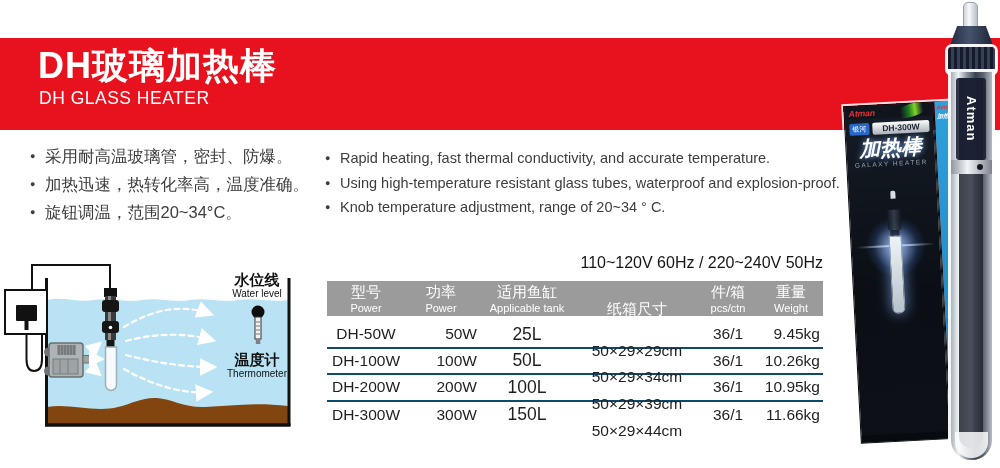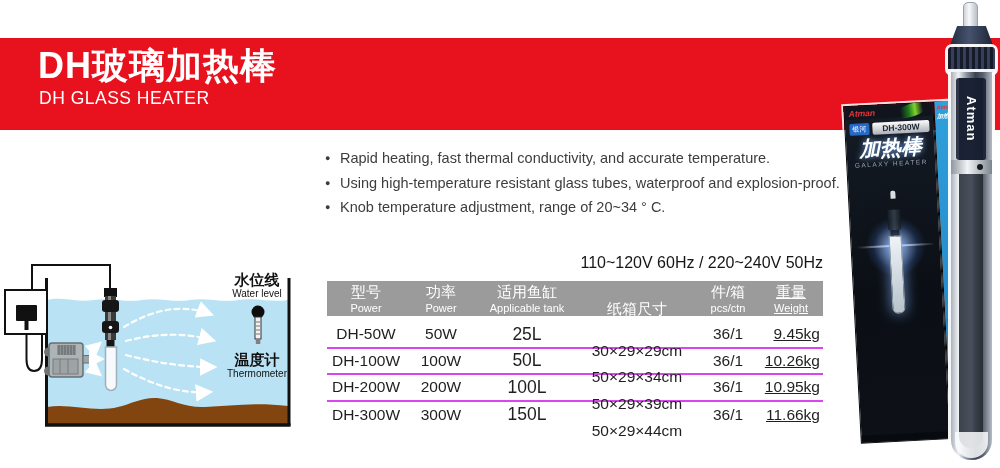--- a/index.html
+++ b/index.html
@@ -29,23 +29,23 @@
   
   .spec-table{position:absolute;left:327px;top:281px;width:496px;}
   .thead{display:flex;height:35px;background:#9b9b9b;color:#fff;}
   .th{display:flex;flex-direction:column;align-items:center;justify-content:center;
       line-height:1.1;padding-top:1px;box-sizing:border-box;}
   .th-cn{font-size:15px;}
   .th-en{font-size:11px;margin-top:1px;}
   .tbody{margin-top:6px;}
   .tr{display:flex;align-items:center;height:26.5px;box-sizing:border-box;
       font-size:15.5px;color:#1f1f1f;}
-  .tr:not(:last-child){border-bottom:2px solid #d946ef;}
+  .tr:not(:last-child){border-bottom:2px solid #0c4a6e;}
   .td{text-align:center;box-sizing:border-box;}
-  .c0{width:78px;text-align:center;} .c1{width:72px;} .c2{width:100px;} .c3{width:120px;margin-top:33px;} .c4{width:62px;} .c5{width:64px;text-decoration:underline;}
+  .c0{width:78px;text-align:center;} .c1{width:72px;text-align:right;} .c2{width:100px;} .c3{width:120px;margin-top:33px;} .c4{width:62px;} .c5{width:64px;}
   .td.c2{font-size:17.5px;}
   .td.c5{text-align:right;padding-right:3px;}
 
   
   .diagram{position:absolute;left:0;top:255px;width:320px;height:213px;}
   .diagram svg{display:block;}
   .svg-label-cn{font-size:15px;font-weight:bold;fill:#111;}
   .svg-label-en{font-size:10px;fill:#111;}
 
   
@@ -118,20 +118,25 @@
 </head>
 <body>
 
 <div class="page">
 
   <div class="banner">
     <div class="title-cn">DH玻璃加热棒</div>
     <div class="title-en">DH GLASS HEATER</div>
   </div>
 
+  <ul class="features features-cn">
+    <li>采用耐高温玻璃管，密封、防爆。</li>
+    <li>加热迅速，热转化率高，温度准确。</li>
+    <li>旋钮调温，范围20~34°C。</li>
+  </ul>
 
   <ul class="features features-en">
     <li>Rapid heating, fast thermal conductivity, and accurate temperature.</li>
     <li>Using high-temperature resistant glass tubes, waterproof and explosion-proof.</li>
     <li>Knob temperature adjustment, range of 20~34 ° C.</li>
   </ul>
 
   <div class="voltage">110~120V 60Hz / 220~240V 50Hz</div>
 
   <div class="spec-table">
@@ -159,21 +164,21 @@
       <div class="th c5">
         <span class="th-cn">重量</span>
         <span class="th-en">Weight</span>
       </div>
     </div>
     <div class="tbody">
       <div class="tr">
         <span class="td c0">DH-50W</span>
         <span class="td c1">50W</span>
         <span class="td c2">25L</span>
-        <span class="td c3">30×29×29cm</span>
+        <span class="td c3">50×29×29cm</span>
         <span class="td c4">36/1</span>
         <span class="td c5">9.45kg</span>
       </div>
       <div class="tr">
         <span class="td c0">DH-100W</span>
         <span class="td c1">100W</span>
         <span class="td c2">50L</span>
         <span class="td c3">50×29×34cm</span>
         <span class="td c4">36/1</span>
         <span class="td c5">10.26kg</span>

